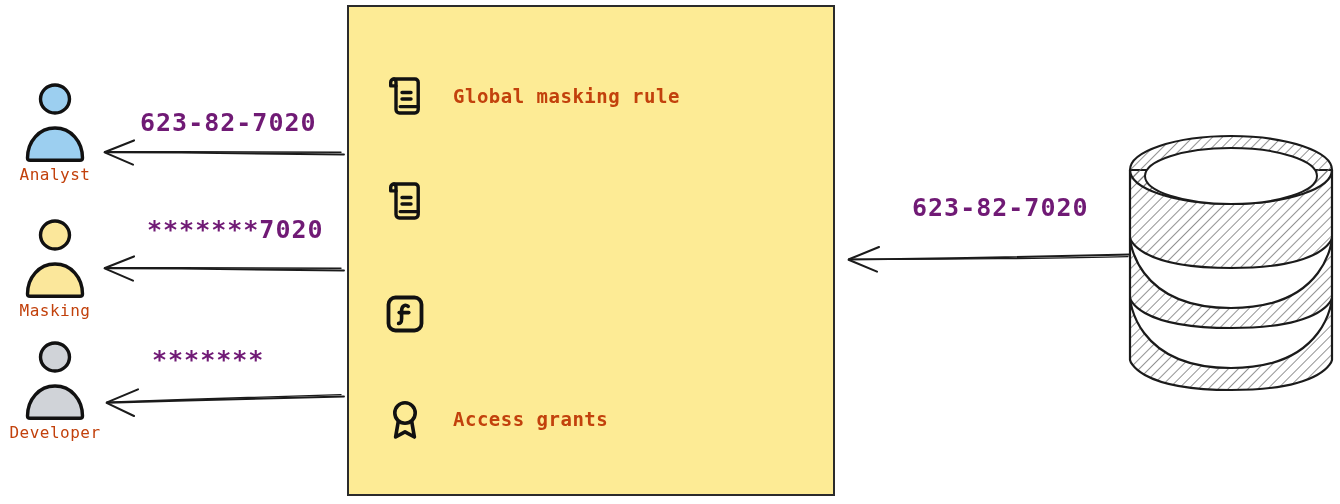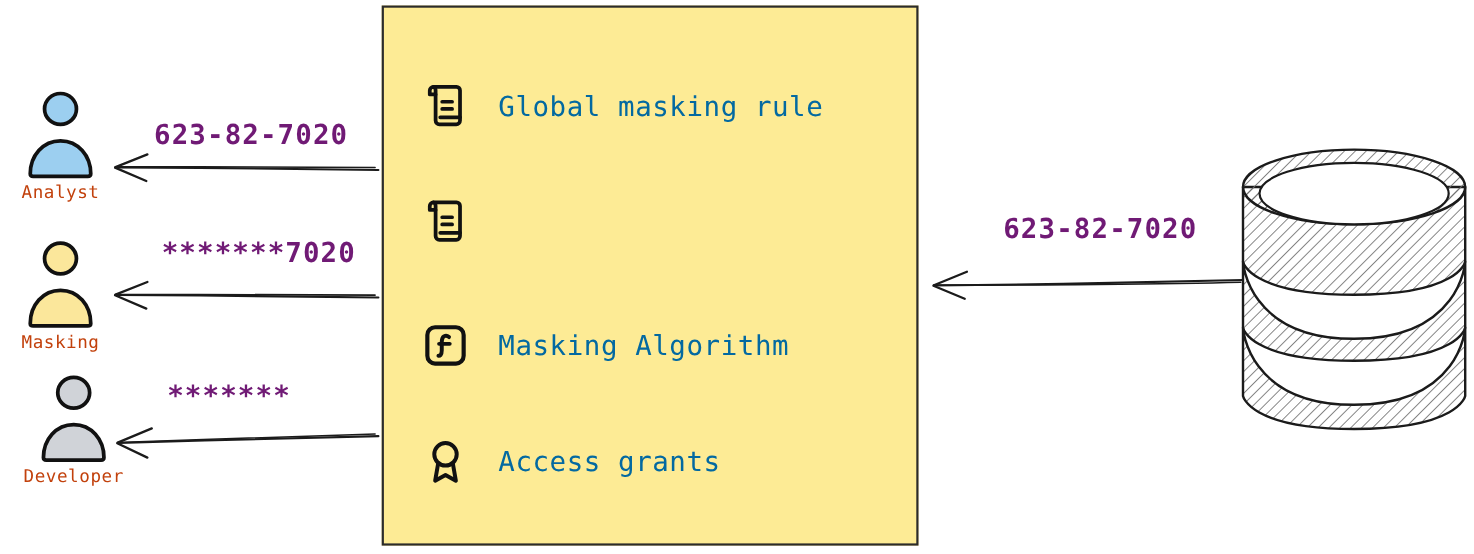--- a/index.html
+++ b/index.html
@@ -45,24 +45,25 @@
   }
   .policy-item .p-icon {
     width: 48px;
     height: 48px;
     flex: 0 0 48px;
     display: flex;
     align-items: center;
     justify-content: center;
   }
   .policy-item .p-label {
-    font-size: 25px;
-    color: #0369a1;
+    font-size: 19px;
+    color: #c2410c;
     letter-spacing: 0.5px;
     white-space: nowrap;
+    font-weight: bold;
   }
   #item0 { top: 61px; }
   #item1 { top: 166px; }
   #item2 { top: 279px; }
   #item3 { top: 384px; justify-content: space-between; }
 
   
   .persona {
     position: absolute;
     width: 110px;
@@ -75,21 +76,21 @@
     display: block;
   }
   .persona .p-name {
     font-size: 16px;
     color: #c2410c;
     margin-top: 1px;
     letter-spacing: 0.5px;
   }
   #persona-analyst   { left: 0px;  top: 82px; }
   #persona-support   { left: 0px;  top: 218px; }
-  #persona-developer { left: 12px;  top: 340px; }
+  #persona-developer { left: 0px;  top: 340px; }
 
   
   .flow-arrow {
     position: absolute;
   }
   .flow-value {
     position: absolute;
     font-size: 25px;
     font-weight: bold;
     color: #701a75;
@@ -147,21 +148,20 @@
       </div>
 
       <div class="policy-item" id="item2">
         <span class="p-icon">
           <svg width="48" height="48" viewBox="0 0 48 48" fill="none">
             <rect x="7.5" y="7.5" width="33" height="33" rx="7" stroke="#111" stroke-width="3.8"></rect>
             <path d="M27.2 16.4c-1.1-.9-2.4-1.3-3.6-1-1.6.4-2.5 1.8-2.8 3.6-.15.9-.2 2-.2 3.2v6.2c0 2-.3 3.4-1 4.2-.5.6-1.2.9-2 .8" stroke="#111" stroke-width="3.6" stroke-linecap="round" stroke-linejoin="round"></path>
             <path d="M18.2 22.6h9.6" stroke="#111" stroke-width="3.6" stroke-linecap="round"></path>
           </svg>
         </span>
-        <span class="p-label">Masking Algorithm</span>
       </div>
 
       <div class="policy-item" id="item3">
         <span class="p-icon">
           <svg width="48" height="48" viewBox="0 0 48 48" fill="none">
             <circle cx="24" cy="18" r="10.2" stroke="#111" stroke-width="3.6"></circle>
             <path d="M17.3 26.4 14.6 42l9.4-5.2 9.4 5.2-2.7-15.6" stroke="#111" stroke-width="3.6" stroke-linecap="round" stroke-linejoin="round"></path>
           </svg>
         </span>
         <span class="p-label">Access grants</span>

